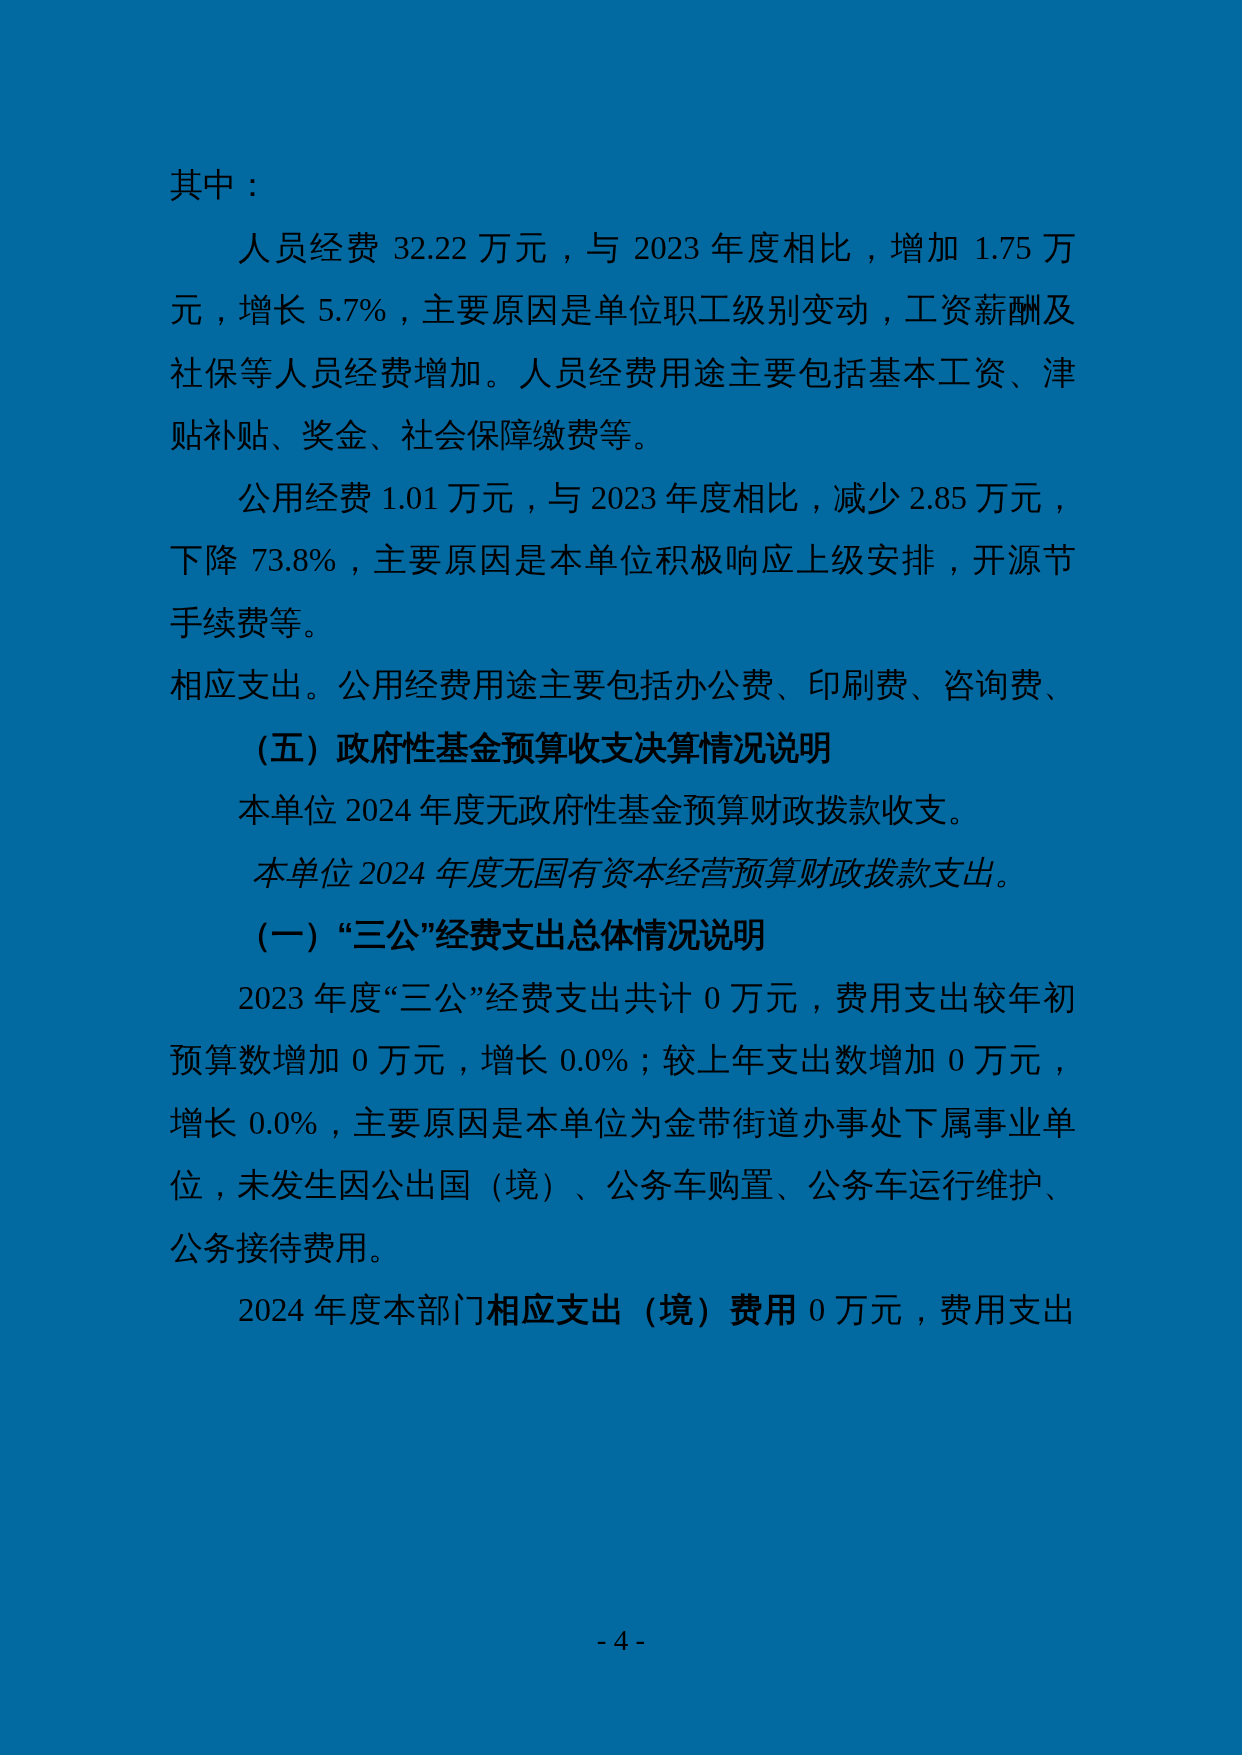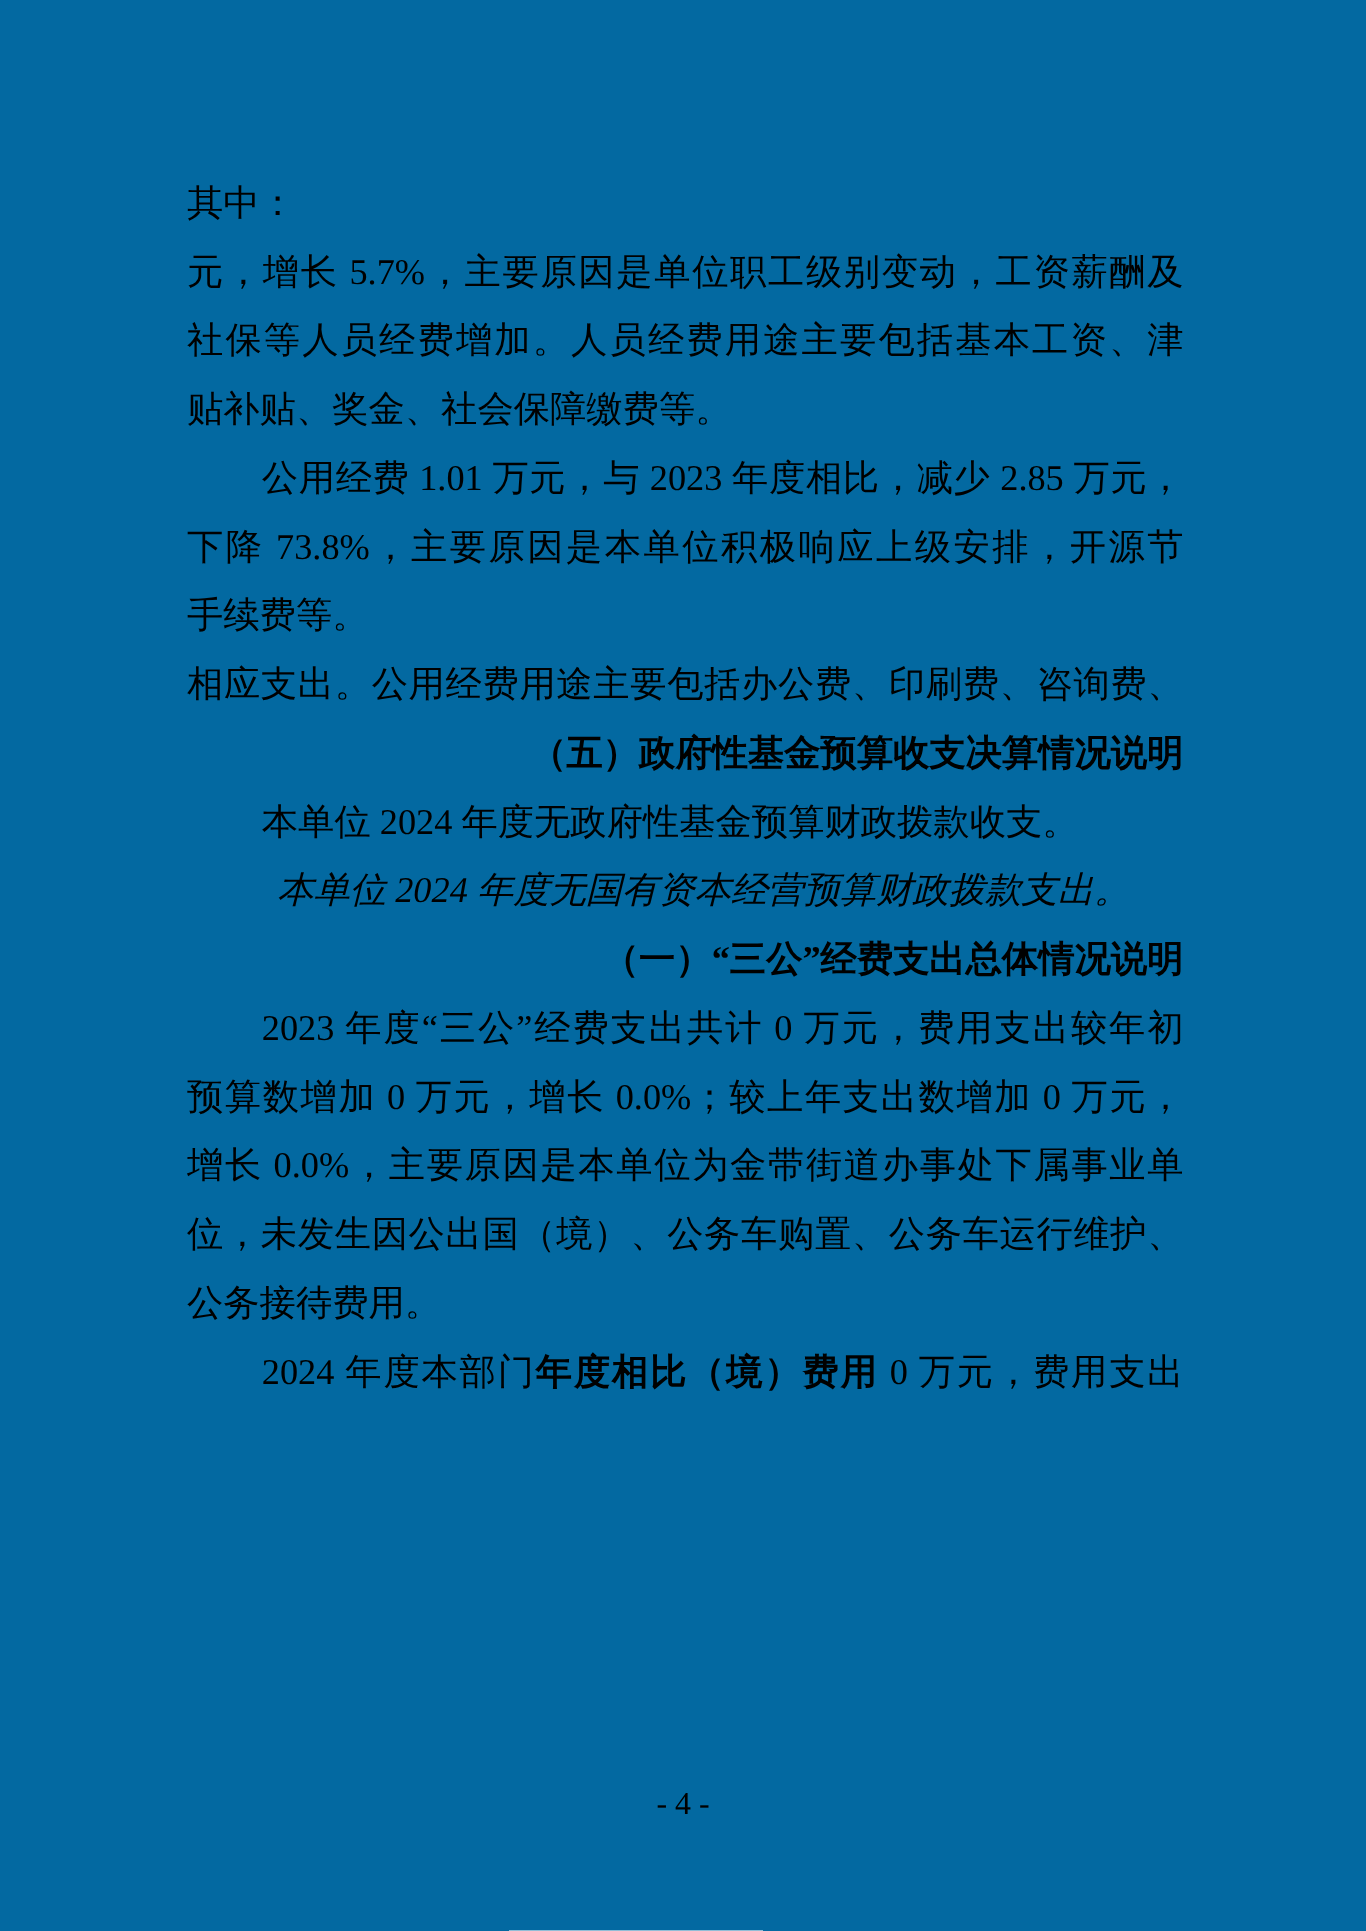--- a/index.html
+++ b/index.html
@@ -29,22 +29,21 @@
     color: #000000;
     text-align: left;
     white-space: normal;
   }
   .line.justify {
     text-align: justify;
     text-align-last: justify;
   }
   .line.heading-kai {
     font-weight: 700;
-    font-family: Liberation Serif, serif;
-    text-align: right;
+    font-family: Liberation Sans, sans-serif;
   }
   .line.heading-hei {
     font-weight: 700;
     font-family: "Liberation Sans", "DejaVu Sans", sans-serif;
     font-size: 38px;
   }
   .line .b {
     font-weight: 700;
   }
   .footer {
@@ -58,34 +57,35 @@
     line-height: 36px;
     color: #000000;
   }
 </style>
 </head>
 <body>
 
 <div class="page">
   <div class="content" id="doc-lines">
       <div class="line body"><span>其中：</span></div>
+      <div class="line body justify" style="padding-left: 68px;"><span>人员经费 32.22 万元，与 2023 年度相比，增加 1.75 万</span></div>
       <div class="line body justify"><span>元，增长 5.7%，主要原因是单位职工级别变动，工资薪酬及</span></div>
       <div class="line body justify"><span>社保等人员经费增加。人员经费用途主要包括基本工资、津</span></div>
       <div class="line body"><span>贴补贴、奖金、社会保障缴费等。</span></div>
       <div class="line body justify" style="padding-left: 68px;"><span>公用经费 1.01 万元，与 2023 年度相比，减少 2.85 万元，</span></div>
       <div class="line body justify"><span>下降 73.8%，主要原因是本单位积极响应上级安排，开源节</span></div>
       <div class="line body"><span>手续费等。</span></div>
       <div class="line body justify"><span>相应支出。公用经费用途主要包括办公费、印刷费、咨询费、</span></div>
       <div class="line heading-kai" style="padding-left: 68px;"><span class="b">（五）政府性基金预算收支决算情况说明</span></div>
       <div class="line body" style="padding-left: 68px;"><span>本单位 2024 年度无政府性基金预算财政拨款收支。</span></div>
       <div class="line body" style="padding-left: 82px; font-style: italic;"><span>本单位 2024 年度无国有资本经营预算财政拨款支出。</span></div>
       <div class="line heading-kai" style="padding-left: 68px;"><span class="b">（一）“三公”经费支出总体情况说明</span></div>
       <div class="line body justify" style="padding-left: 68px;"><span>2023 年度“三公”经费支出共计 0 万元，费用支出较年初</span></div>
       <div class="line body justify"><span>预算数增加 0 万元，增长 0.0%；较上年支出数增加 0 万元，</span></div>
       <div class="line body justify"><span>增长 0.0%，主要原因是本单位为金带街道办事处下属事业单</span></div>
       <div class="line body justify"><span>位，未发生因公出国（境）、公务车购置、公务车运行维护、</span></div>
       <div class="line body"><span>公务接待费用。</span></div>
-      <div class="line body justify" style="padding-left: 68px;"><span>2024 年度本部门</span><span class="b">年度相比（境）费用</span><span> 0 万元，费用支出</span></div>
+      <div class="line body justify" style="padding-left: 68px;"><span>2024 年度本部门</span><span class="b">相应支出（境）费用</span><span> 0 万元，费用支出</span></div>
     </div>
   <div class="footer">
     <span>- 4 -</span>
   </div>
 </div>
 
 </body></html>

